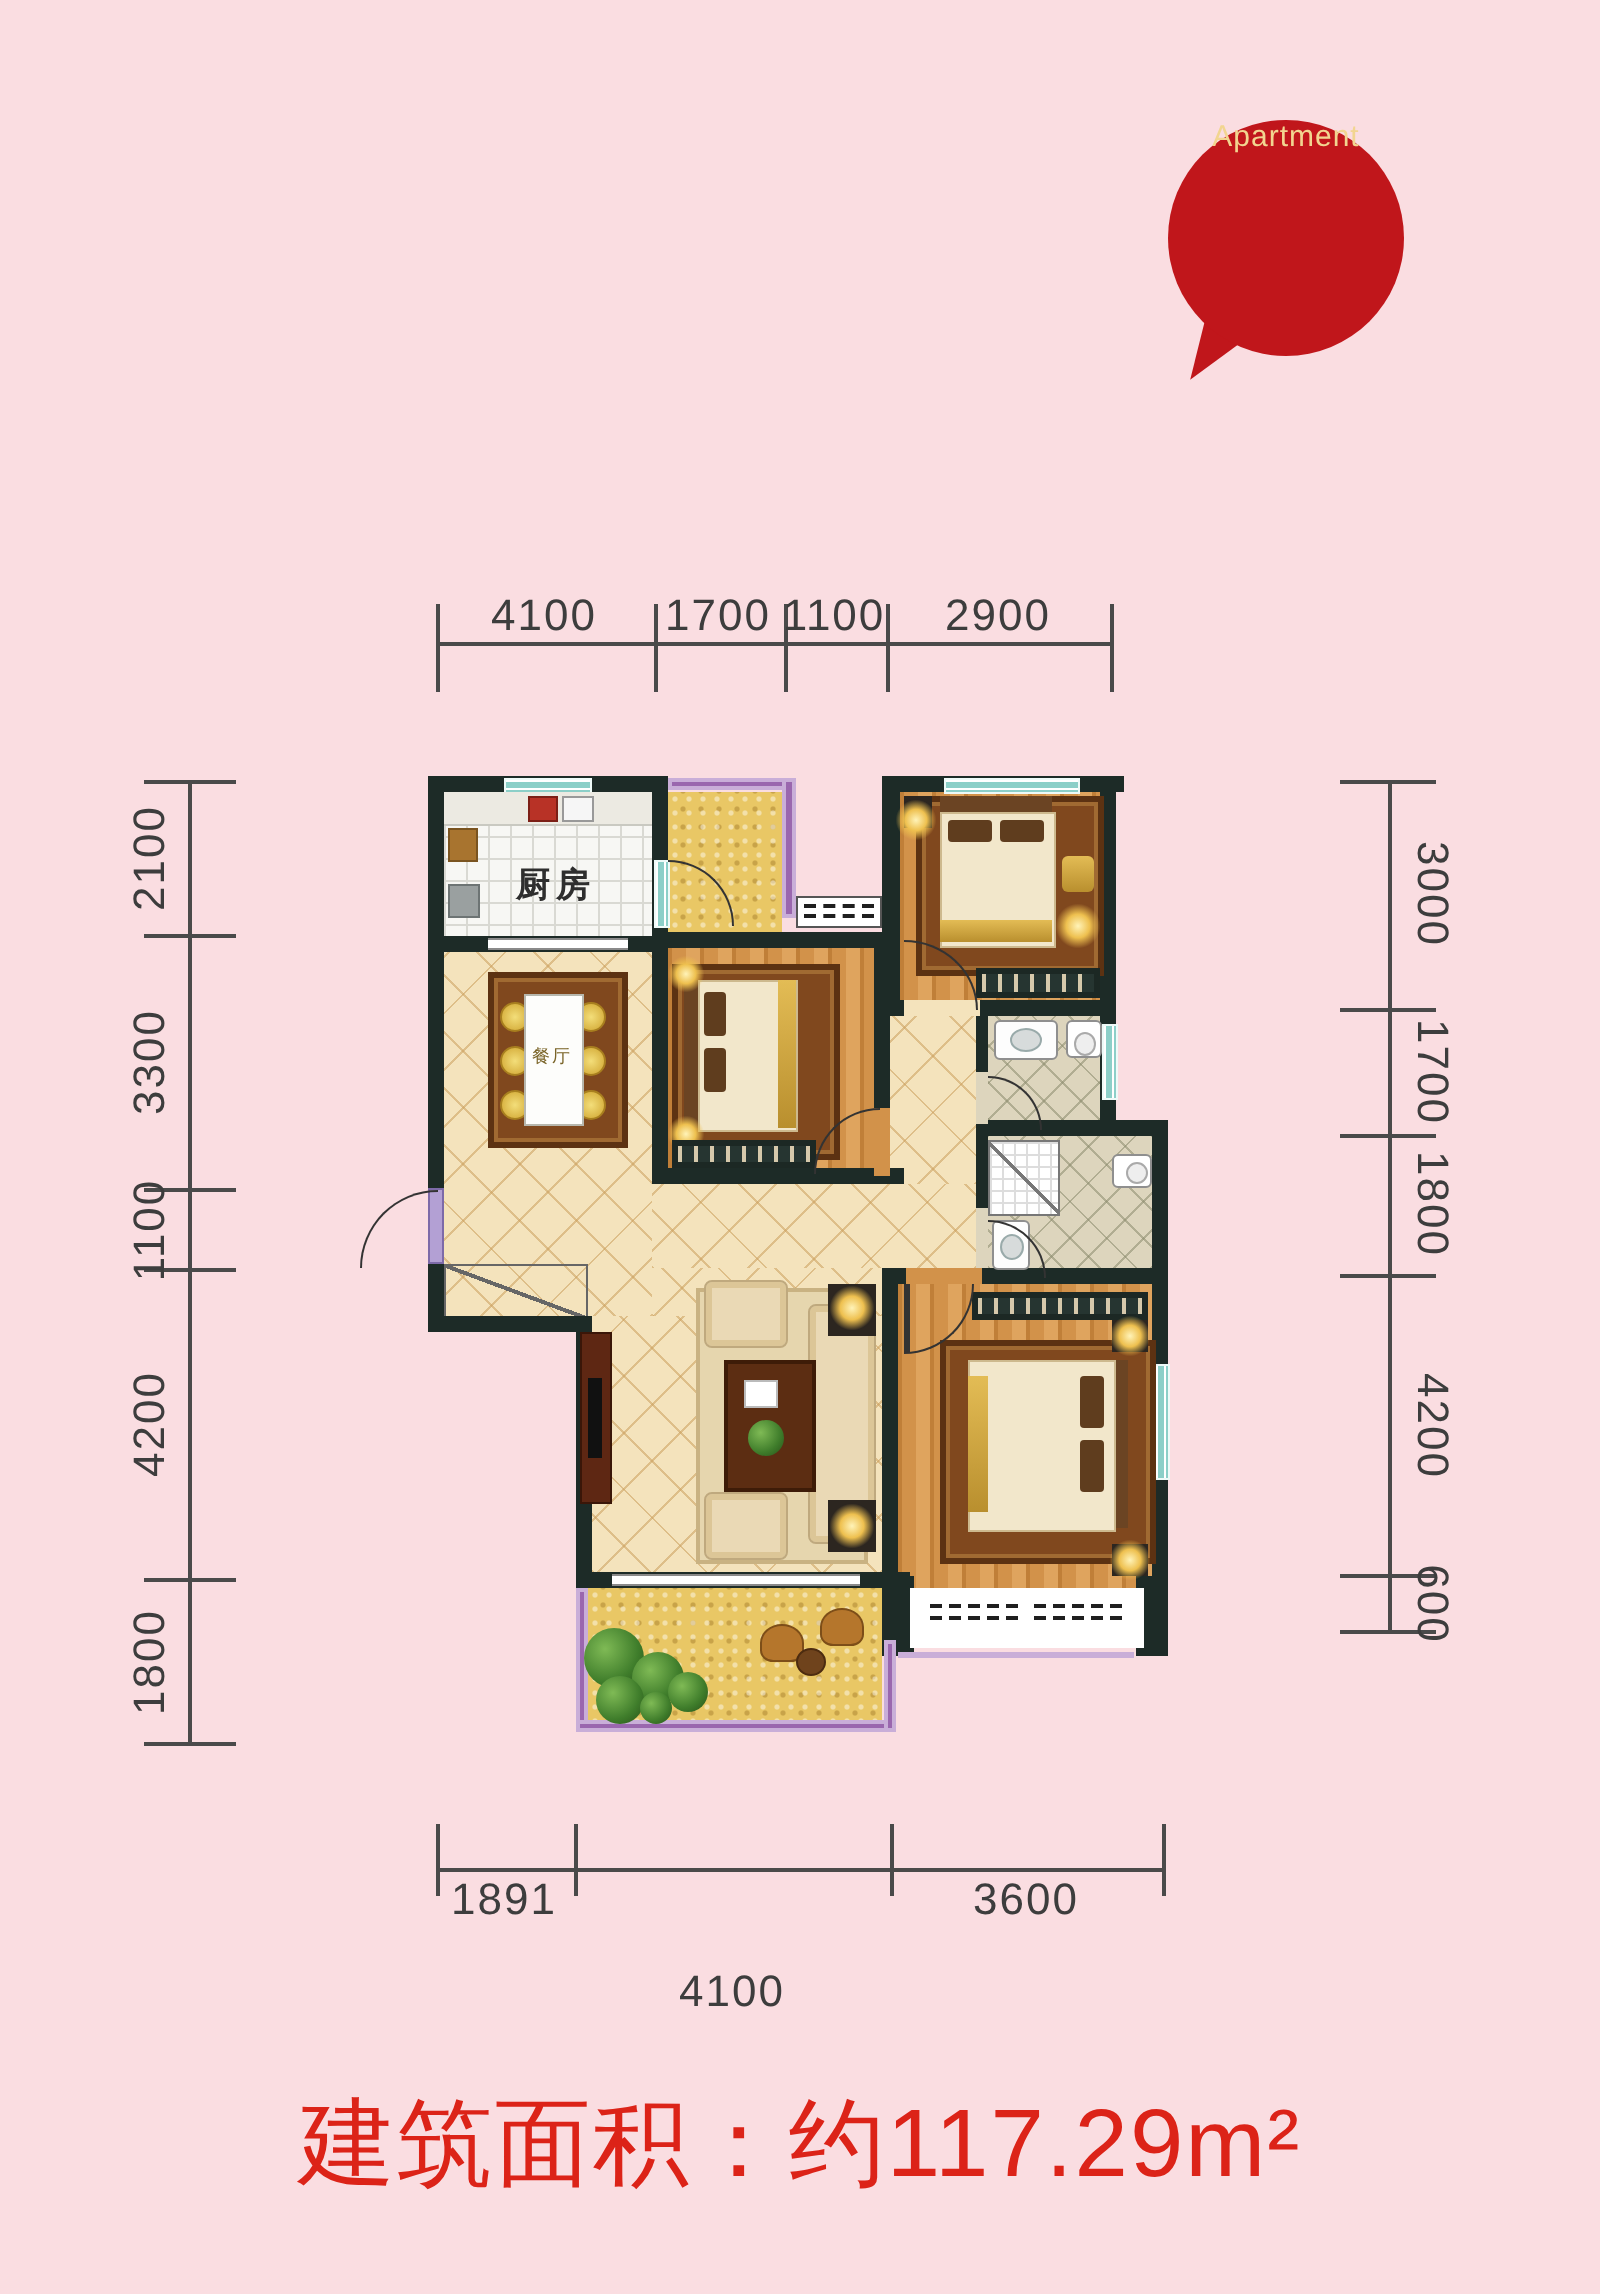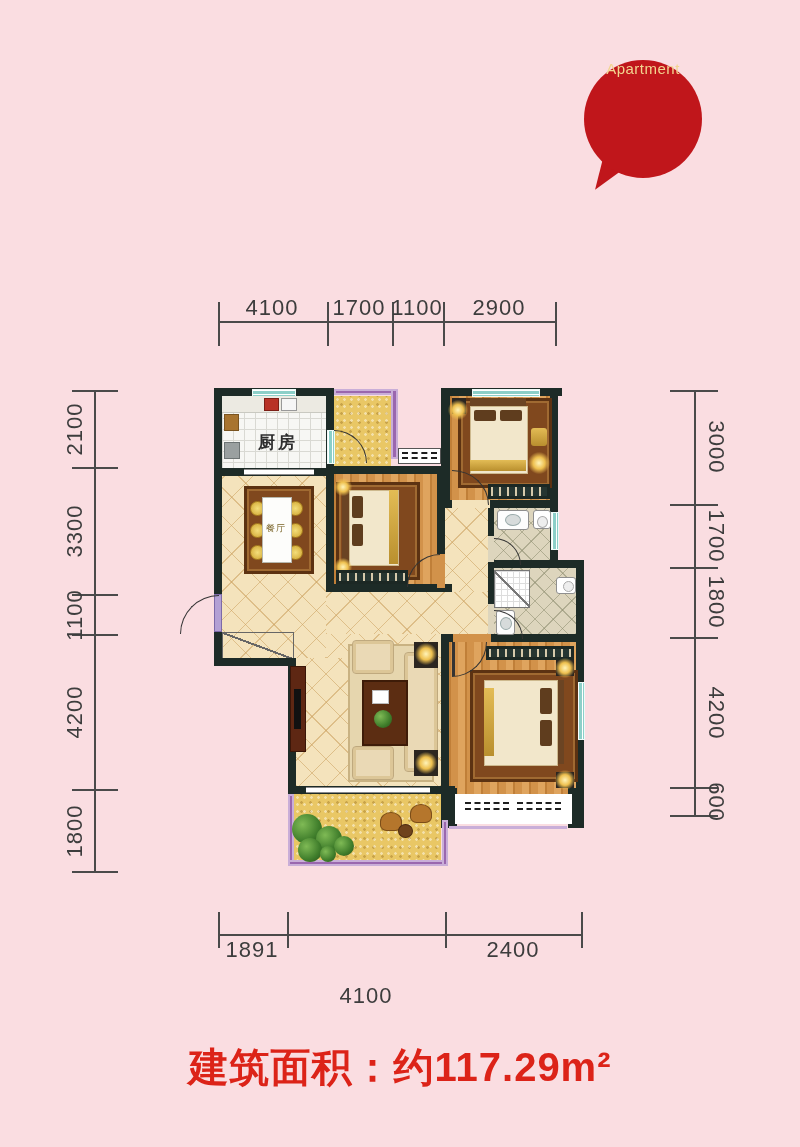--- a/index.html
+++ b/index.html
@@ -41,21 +41,21 @@
   .diag{position:absolute;left:0;top:0;width:100%;height:100%;background:linear-gradient(45deg,transparent calc(50% - 1px),#777 calc(50% - 1px),#777 calc(50% + 1px),transparent calc(50% + 1px))}
   .foyer{position:absolute;border:1px solid #666;background:linear-gradient(to top right,transparent calc(50% - 1px),#666 calc(50% - 1px),#666 calc(50% + 1px),transparent calc(50% + 1px))}
   .dimline{position:absolute;background:#4a4a4a}
   .dim{position:absolute;width:70px;text-align:center;font-size:22px;color:#3d3d3d;letter-spacing:1px}
   .dimv{position:absolute;width:64px;text-align:center;font-size:22px;color:#3d3d3d;letter-spacing:1px}
   .rotl{transform:rotate(-90deg)}
   .rotr{transform:rotate(90deg)}
   .room-label{position:absolute;font-size:17px;font-weight:bold;color:#2e2e2e;letter-spacing:3px}
   .table-label{position:absolute;font-size:9px;color:#7a6428;letter-spacing:1px}
   .footer-rooms{position:absolute;left:0;width:800px;top:998px;text-align:center;font-size:37px;font-weight:bold;color:#dc2318;letter-spacing:3px}
-  .footer-area{position:absolute;left:0;width:800px;top:1040px;text-align:center;font-size:40px;font-weight:bold;color:#dc2318;letter-spacing:1px}
+  .footer-area{position:absolute;left:0;width:800px;top:1040px;text-align:center;font-size:48px;font-weight:normal;color:#dc2318;letter-spacing:1px}
   .tvcab{position:absolute;background:#5e2713;border:1px solid #3a1608}
 </style>
 </head>
 <body>
 
 <div class="page">
 
   <div class="badge-tail"></div>
   <div class="badge">
     <div class="badge-en">Apartment</div>
@@ -249,21 +249,21 @@
     <div class="dim" style="left:382px;top:295px">1100</div>
     <div class="dim" style="left:464px;top:295px">2900</div>
 
     <div class="dimline" style="left:218px;top:934px;width:364px;height:2px"></div>
     <div class="dimline" style="left:218px;top:912px;width:2px;height:36px"></div>
     <div class="dimline" style="left:287px;top:912px;width:2px;height:36px"></div>
     <div class="dimline" style="left:445px;top:912px;width:2px;height:36px"></div>
     <div class="dimline" style="left:581px;top:912px;width:2px;height:36px"></div>
     <div class="dim" style="left:217px;top:937px">1891</div>
     <div class="dim" style="left:331px;top:983px">4100</div>
-    <div class="dim" style="left:478px;top:937px">2400</div>
+    <div class="dim" style="left:478px;top:937px">3600</div>
 
     <div class="dimline" style="left:94px;top:390px;width:2px;height:483px"></div>
     <div class="dimline" style="left:72px;top:390px;width:46px;height:2px"></div>
     <div class="dimline" style="left:72px;top:467px;width:46px;height:2px"></div>
     <div class="dimline" style="left:72px;top:594px;width:46px;height:2px"></div>
     <div class="dimline" style="left:72px;top:634px;width:46px;height:2px"></div>
     <div class="dimline" style="left:72px;top:789px;width:46px;height:2px"></div>
     <div class="dimline" style="left:72px;top:871px;width:46px;height:2px"></div>
     <div class="dimv rotl" style="left:43px;top:416px">2100</div>
     <div class="dimv rotl" style="left:43px;top:518px">3300</div>

